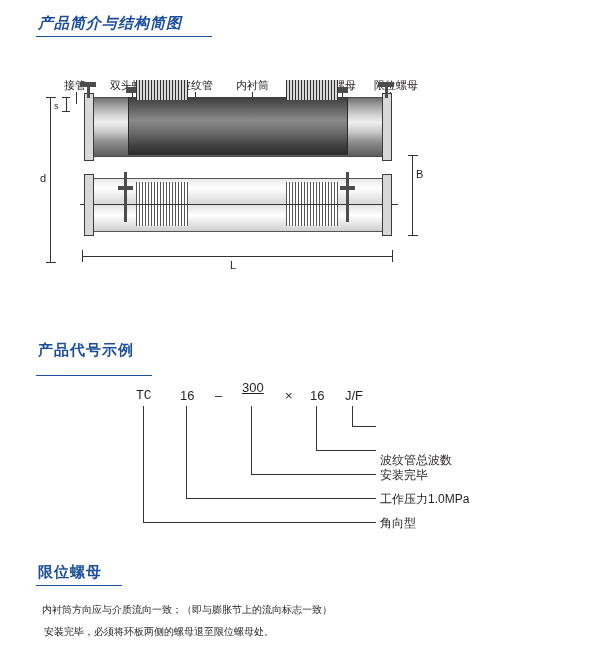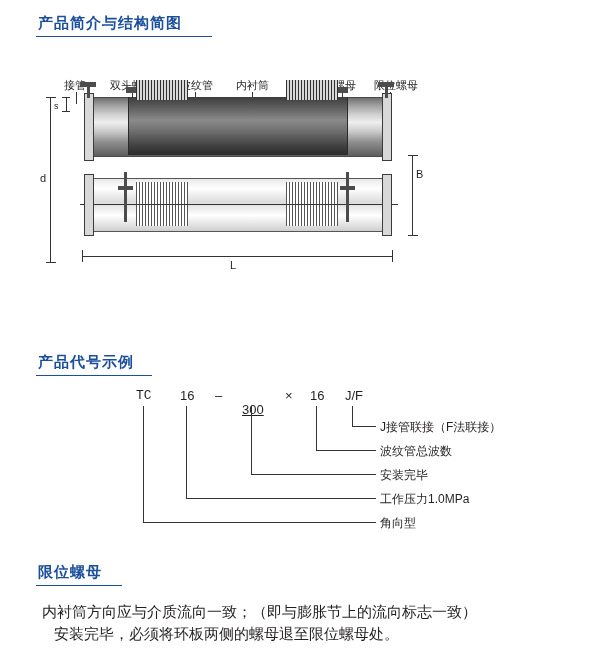--- a/index.html
+++ b/index.html
@@ -161,29 +161,29 @@
   }
   .bracket-h {
     position: absolute;
     height: 1px;
     background: #333;
   }
 
   
   .note-line {
     position: absolute;
-    font-size: 15px;
+    font-size: 10px;
     color: #231f20;
     white-space: nowrap;
   }
 </style>
 </head>
 <body>
 
-<div class="section-title" style="left:38px; top:14px;">产品简介与结构简图</div>
+<div class="section-title" style="left:38px; top:14px;font-style:italic;">产品简介与结构简图</div>
 <div class="title-underline" style="left:36px; top:36px; width:176px;"></div>
 
 <div id="drawing">
 
   <div class="callout-label" style="left:24px; top:18px;">接管</div>
   <div class="callout-label" style="left:70px; top:18px;">双头螺柱</div>
   <div class="callout-label" style="left:140px; top:18px;">波纹管</div>
   <div class="callout-label" style="left:196px; top:18px;">内衬筒</div>
   <div class="callout-label" style="left:252px; top:18px;">环板</div>
   <div class="callout-label" style="left:294px; top:18px;">螺母</div>
@@ -236,49 +236,48 @@
   <div class="dim-h" style="left:368px; top:95px; width:10px;"></div>
   <div class="dim-h" style="left:368px; top:175px; width:10px;"></div>
   <div class="dim-text" style="left:376px; top:108px;">B</div>
 
   <div class="dim-h" style="left:42px; top:196px; width:310px;"></div>
   <div class="dim-v" style="left:42px; top:190px; height:12px;"></div>
   <div class="dim-v" style="left:352px; top:190px; height:12px;"></div>
   <div class="dim-text" style="left:190px; top:199px;">L</div>
 </div>
 
-<div class="section-title" style="left:38px; top:353px;">产品代号示例</div>
+<div class="section-title" style="left:38px; top:341px;">产品代号示例</div>
 <div class="title-underline" style="left:36px; top:375px; width:116px;"></div>
 
 <div id="code-block" style="top:380px;">
 
   <div class="code-token" style="left:96px; top:8px;font-family:Liberation Mono, monospace;">TC</div>
   <div class="code-token" style="left:140px; top:8px;">16</div>
   <div class="code-token" style="left:175px; top:8px;">–</div>
-  <div class="code-token" style="left:202px; top:22px;text-decoration:underline;">300</div>
+  <div class="code-token" style="left:202px; top:0;text-decoration:underline;">300</div>
   <div class="code-token" style="left:245px; top:8px;">×</div>
   <div class="code-token" style="left:270px; top:8px;">16</div>
   <div class="code-token" style="left:305px; top:8px;">J/F</div>
 
   <div class="bracket-v" style="left:103px; top:26px; height:116px;"></div>
   <div class="bracket-v" style="left:146px; top:26px; height:92px;"></div>
   <div class="bracket-v" style="left:211px; top:26px; height:68px;"></div>
   <div class="bracket-v" style="left:276px; top:26px; height:44px;"></div>
   <div class="bracket-v" style="left:312px; top:26px; height:20px;"></div>
 
   <div class="bracket-h" style="left:312px; top:46px; width:24px;"></div>
   <div class="bracket-h" style="left:276px; top:70px; width:60px;"></div>
   <div class="bracket-h" style="left:211px; top:94px; width:125px;"></div>
   <div class="bracket-h" style="left:146px; top:118px; width:190px;"></div>
   <div class="bracket-h" style="left:103px; top:142px; width:233px;"></div>
 
-  <div class="code-desc" style="left:340px; top:39px;">J接管联接（F法联接）</div>
-  <div class="code-desc" style="left:340px; top:63px;">波纹管总波数</div>
+  <div class="code-desc" style="left:340px; top:72px;">波纹管总波数</div>
   <div class="code-desc" style="left:340px; top:87px;">安装完毕</div>
   <div class="code-desc" style="left:340px; top:111px;">工作压力1.0MPa</div>
   <div class="code-desc" style="left:340px; top:135px;">角向型</div>
 </div>
 
 <div class="section-title" style="left:38px; top:563px;">限位螺母</div>
 <div class="title-underline" style="left:36px; top:585px; width:86px;"></div>
 
 <div class="note-line" style="left:42px; top:603px;">内衬筒方向应与介质流向一致；（即与膨胀节上的流向标志一致）</div>
-<div class="note-line" style="left:54px; top:625px;">安装完毕，必须将环板两侧的螺母退至限位螺母处。</div>
+<div class="note-line" style="left:44px; top:625px;">安装完毕，必须将环板两侧的螺母退至限位螺母处。</div>
 
 </body></html>

